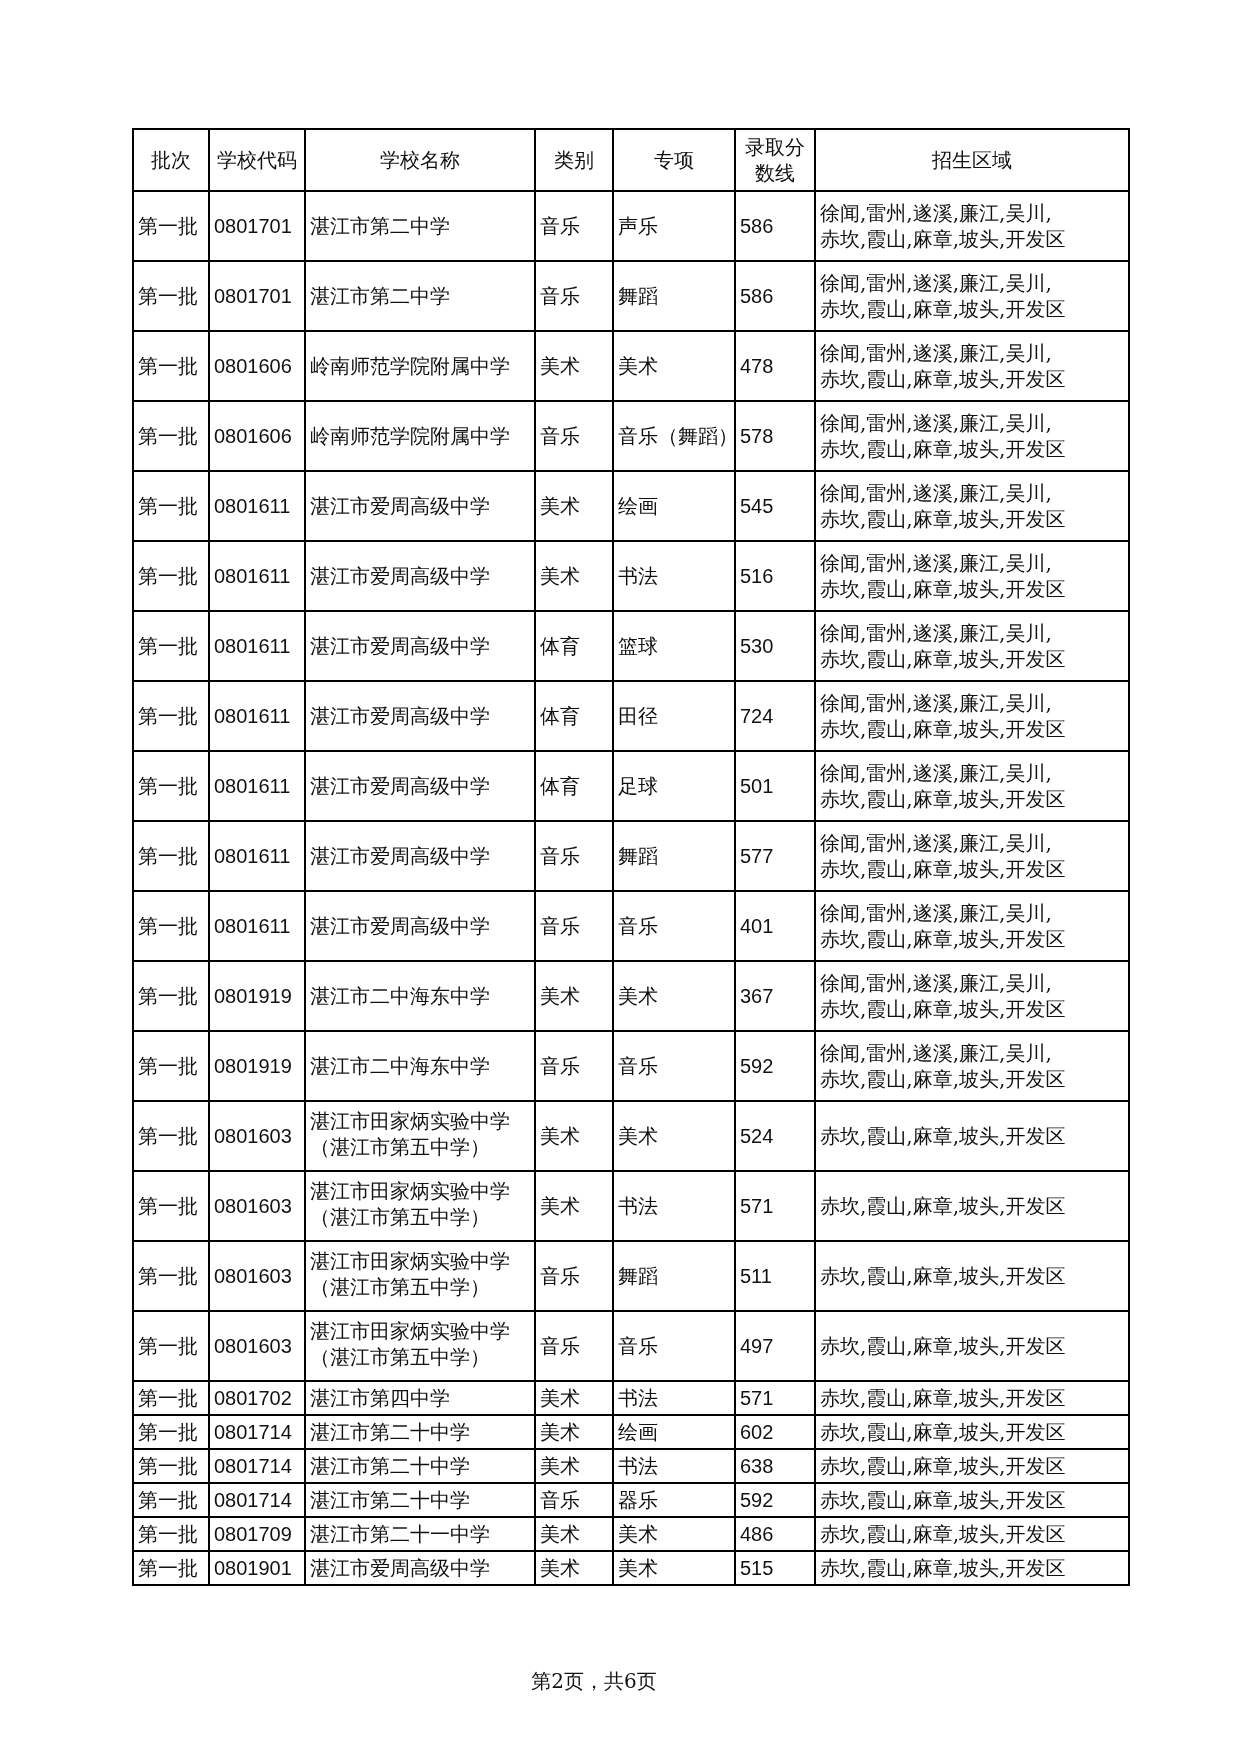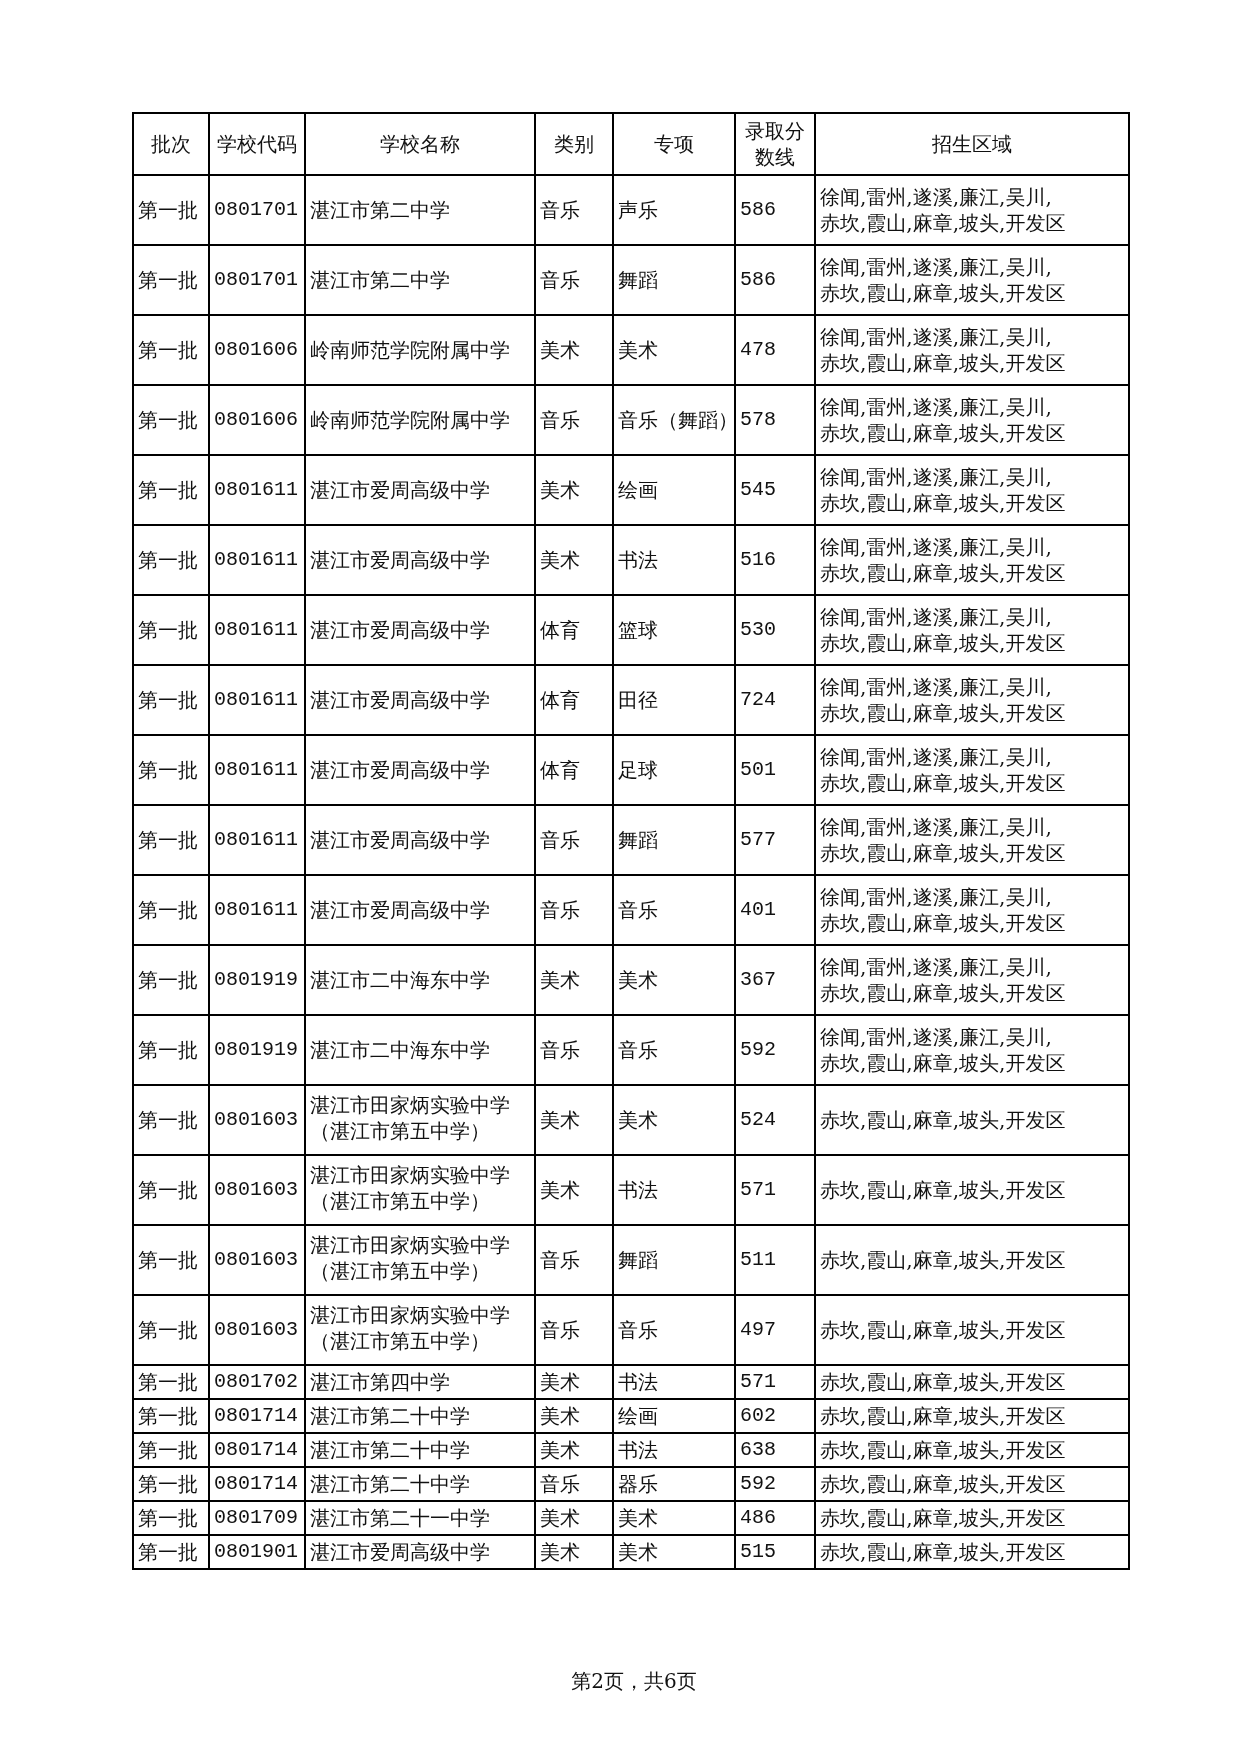--- a/index.html
+++ b/index.html
@@ -1,47 +1,47 @@
 <!DOCTYPE html>
 <html><head>
 <meta charset="utf-8">
 <style>
   html, body { margin: 0; padding: 0; background: #ffffff; }
   body { width: 1240px; height: 1754px; position: relative; font-family: "DejaVu Serif", "Liberation Serif", serif; color: #111; }
   .page { position: absolute; left: 0; top: 0; width: 1240px; height: 1754px; }
   table.admissions {
-    position: absolute; left: 132px; top: 112px;
+    position: absolute; left: 132px; top: 128px;
     width: 996px;
     border-collapse: collapse;
     table-layout: fixed;
   }
   table.admissions th, table.admissions td {
     border: 2px solid #000;
     padding: 0 4px;
     font-size: 20px;
     line-height: 26px;
     vertical-align: middle;
     overflow: hidden;
     white-space: nowrap;
   }
   table.admissions th {
     font-family: "DejaVu Sans", "Liberation Sans", sans-serif;
     font-weight: normal;
     text-align: center;
     height: 60px;
   }
   table.admissions td { text-align: left; }
-  td.num { font-family: Liberation Mono, monospace; }
+  td.num { font-family: Liberation Sans, sans-serif; }
   tr.tall td { height: 68px; }
   tr.short td { height: 32px; }
   td.wrap { white-space: normal; }
   td.center { text-align: center; font-family: Liberation Mono, monospace; }
   .footer {
     position: absolute; left: 0; width: 1188px; top: 1668px;
-    text-align: center; font-size: 20px; padding-left: 40px;
+    text-align: center; font-size: 20px;
   }
 </style>
 </head>
 <body>
 
 <div class="page">
   <table class="admissions">
     <colgroup>
       <col style="width:76px">
       <col style="width:96px">

